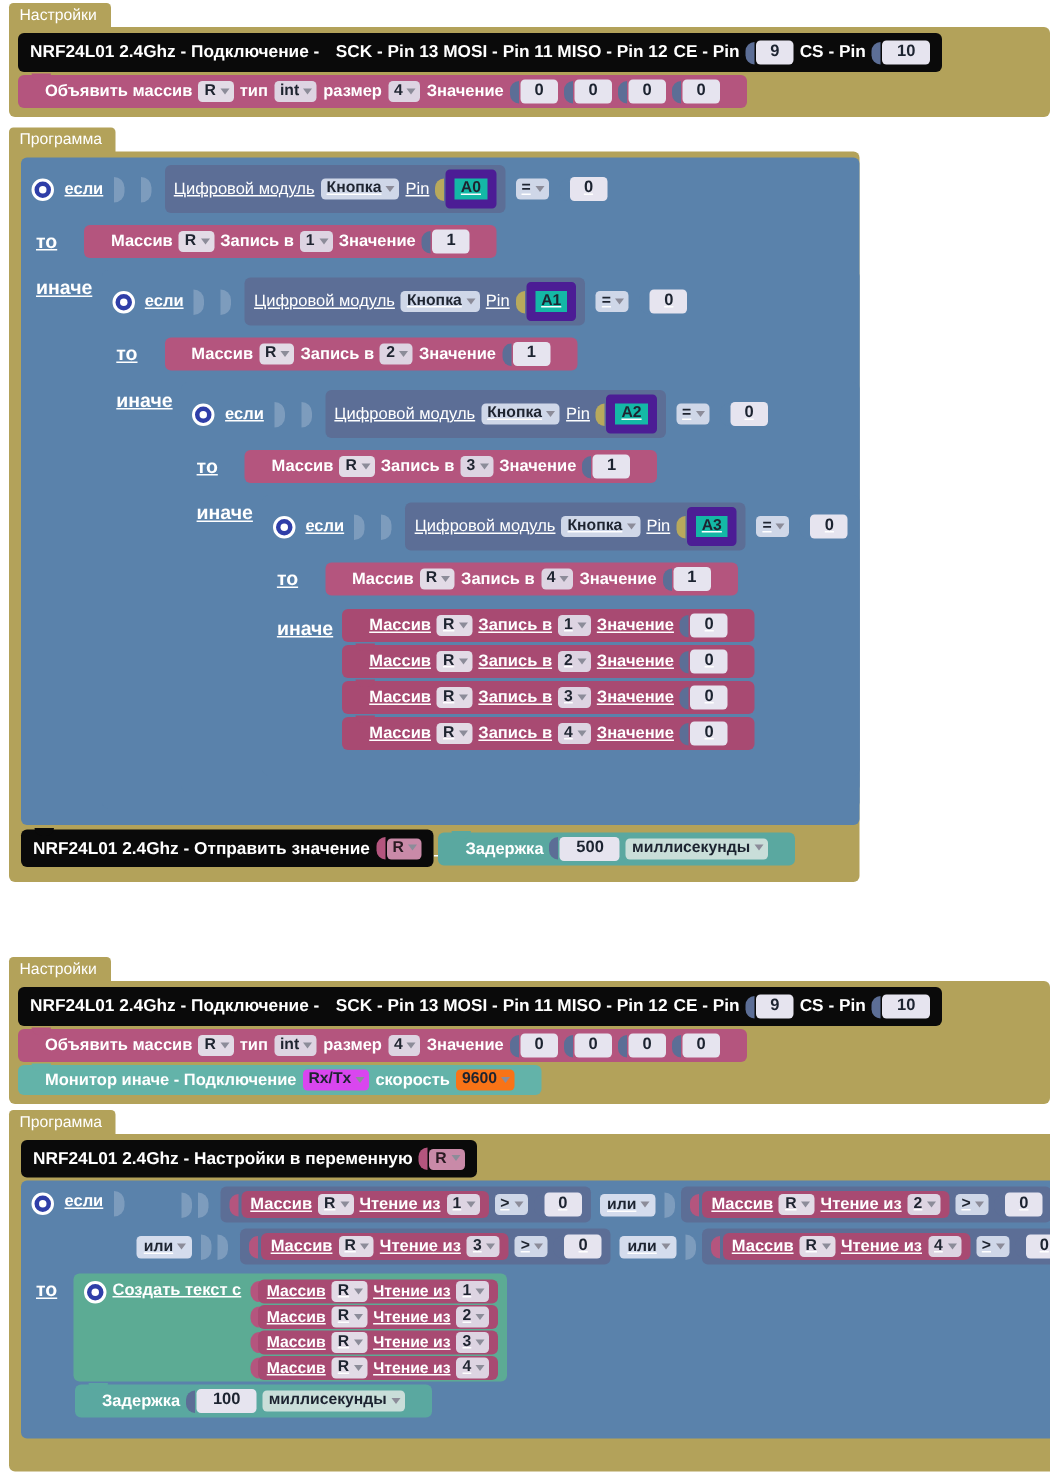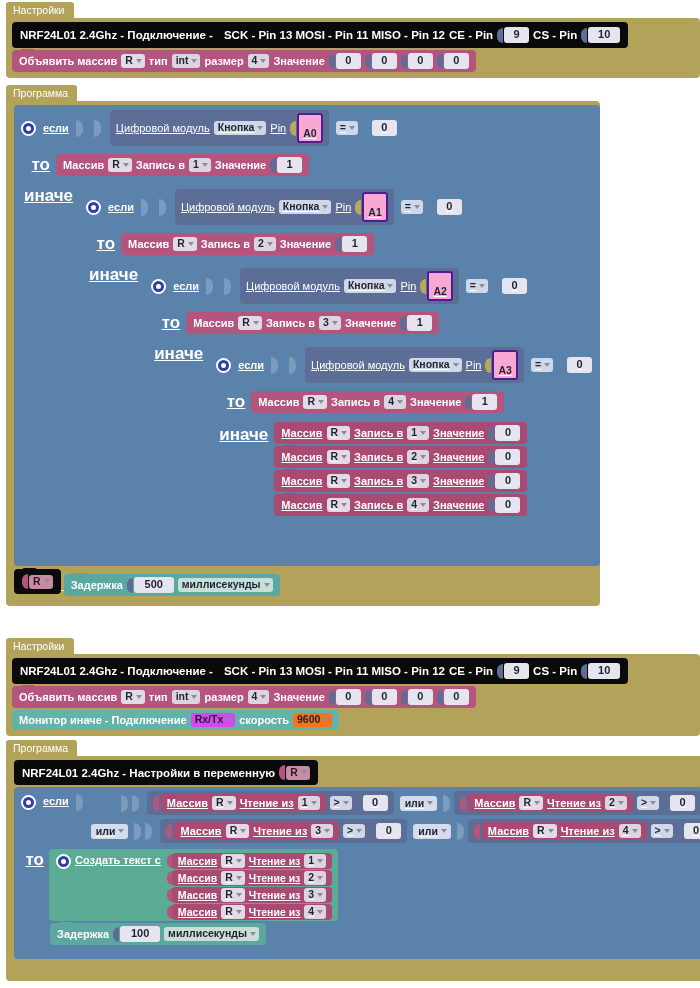--- a/index.html
+++ b/index.html
@@ -21,21 +21,21 @@
   .body-wrap{
     background:#b3a25a;border-radius:0 4px 4px 4px;
     padding:4px 0 6px 6px;position:relative;margin-top:-1px;
   }
   .body-wrap.prog{padding-bottom:10px;text-decoration:underline;}
 
   
   .blk{
     position:relative;border-radius:4px;
     display:inline-flex;align-items:center;gap:4px;
-    padding:3px 7px;box-sizing:border-box;
+    padding:3px 18px;box-sizing:border-box;
     line-height:14px;white-space:nowrap;
   }
   .blk.black{background:#0a0a0a;color:#ffffff;font-weight:bold;font-size:11.5px;padding:5px 9px;}
   .blk.pink{background:#b4557e;color:#ffffff;font-weight:bold;}
   .blk.pink2{background:#a84a72;color:#ffffff;font-weight:bold;}
   .blk.teal{background:#5aa8a0;color:#ffffff;font-weight:bold;}
   .blk.teal2{background:#4f9e95;color:#ffffff;font-weight:bold;}
   .blk.greenbig{background:#5cab94;color:#ffffff;font-weight:bold;}
 
   
@@ -45,21 +45,21 @@
   }
 
   
   .dd{
     background:rgba(255,255,255,.72);color:#1e2430;border-radius:3px;
     padding:0px 3px 1px 4px;font-size:10.5px;font-weight:bold;
     display:inline-flex;align-items:center;gap:2px;line-height:13px;
   }
   .dd.light{background:#e2dbe6;}
   .dd.pale{background:#ddd4e2;justify-content:flex-end;}
-  .dd.gold{background:#f9a8d4;color:#1e2430;border:2px solid #4c1d95;padding:12px 4px 1px;}
+  .dd.gold{background:#14b8a6;color:#1e2430;border:6px solid #4c1d95;padding:0 4px 1px;}
   .dd.ltblue{background:#cfd7e8;}
   .caret{
     width:0;height:0;border-left:3.5px solid transparent;border-right:3.5px solid transparent;
     border-top:4px solid #8c8c99;display:inline-block;margin-left:1px;
   }
   
   .sock{display:inline-flex;align-items:center;}
   .val{
     background:#e6e4ef;color:#1c2330;border-radius:3px;
     font-size:11px;font-weight:bold;padding:0 6px 1px;
@@ -89,21 +89,21 @@
   .gear::after{content:"";position:absolute;left:3px;top:3px;width:5px;height:5px;border-radius:50%;background:#ffffff;}
 
   .ifhead{display:flex;align-items:center;gap:7px;padding:5px 8px 5px 7px;}
   .slotnotch{
     width:7px;height:17px;border-radius:0 7px 7px 0;background:#7d9cbd;
     margin-right:2px;display:inline-block;
   }
 
   .branch{display:flex;align-items:flex-start;}
   .branch .blabel{
-    width:auto;min-width:26px;padding:6px 6px 6px 10px;font-weight:bold;font-size:17px;text-align:right;
+    width:auto;min-width:26px;padding:6px 6px 6px 10px;font-weight:bold;font-size:13px;
   }
   .branch .bbody{padding:2px 0 2px 0;}
   .footbar{height:9px;}
 
   
   .cmp{
     background:#5c6e96;border-radius:4px;display:inline-flex;
     align-items:center;gap:4px;padding:3px 6px;
   }
   .boolrow{display:flex;align-items:center;gap:6px;}
@@ -480,20 +480,21 @@
             <div class="footbar"></div>
           </div>
 
         </div>
       </div>
       <div class="footbar"></div>
     </div>
 
     
     <div class="blk black notch" style="margin-top:3px;padding:5px 8px;">
+      <span>NRF24L01 2.4Ghz - Отправить значение</span>
       <span class="sock">
           <span class="plugc" style="background:#b4557e"></span>
           <span class="dd" style="background:#c98aa8;color:#2a1a22">
             <span>R</span>
             <i class="caret"></i>
           </span>
         </span>
     </div>
 
     

